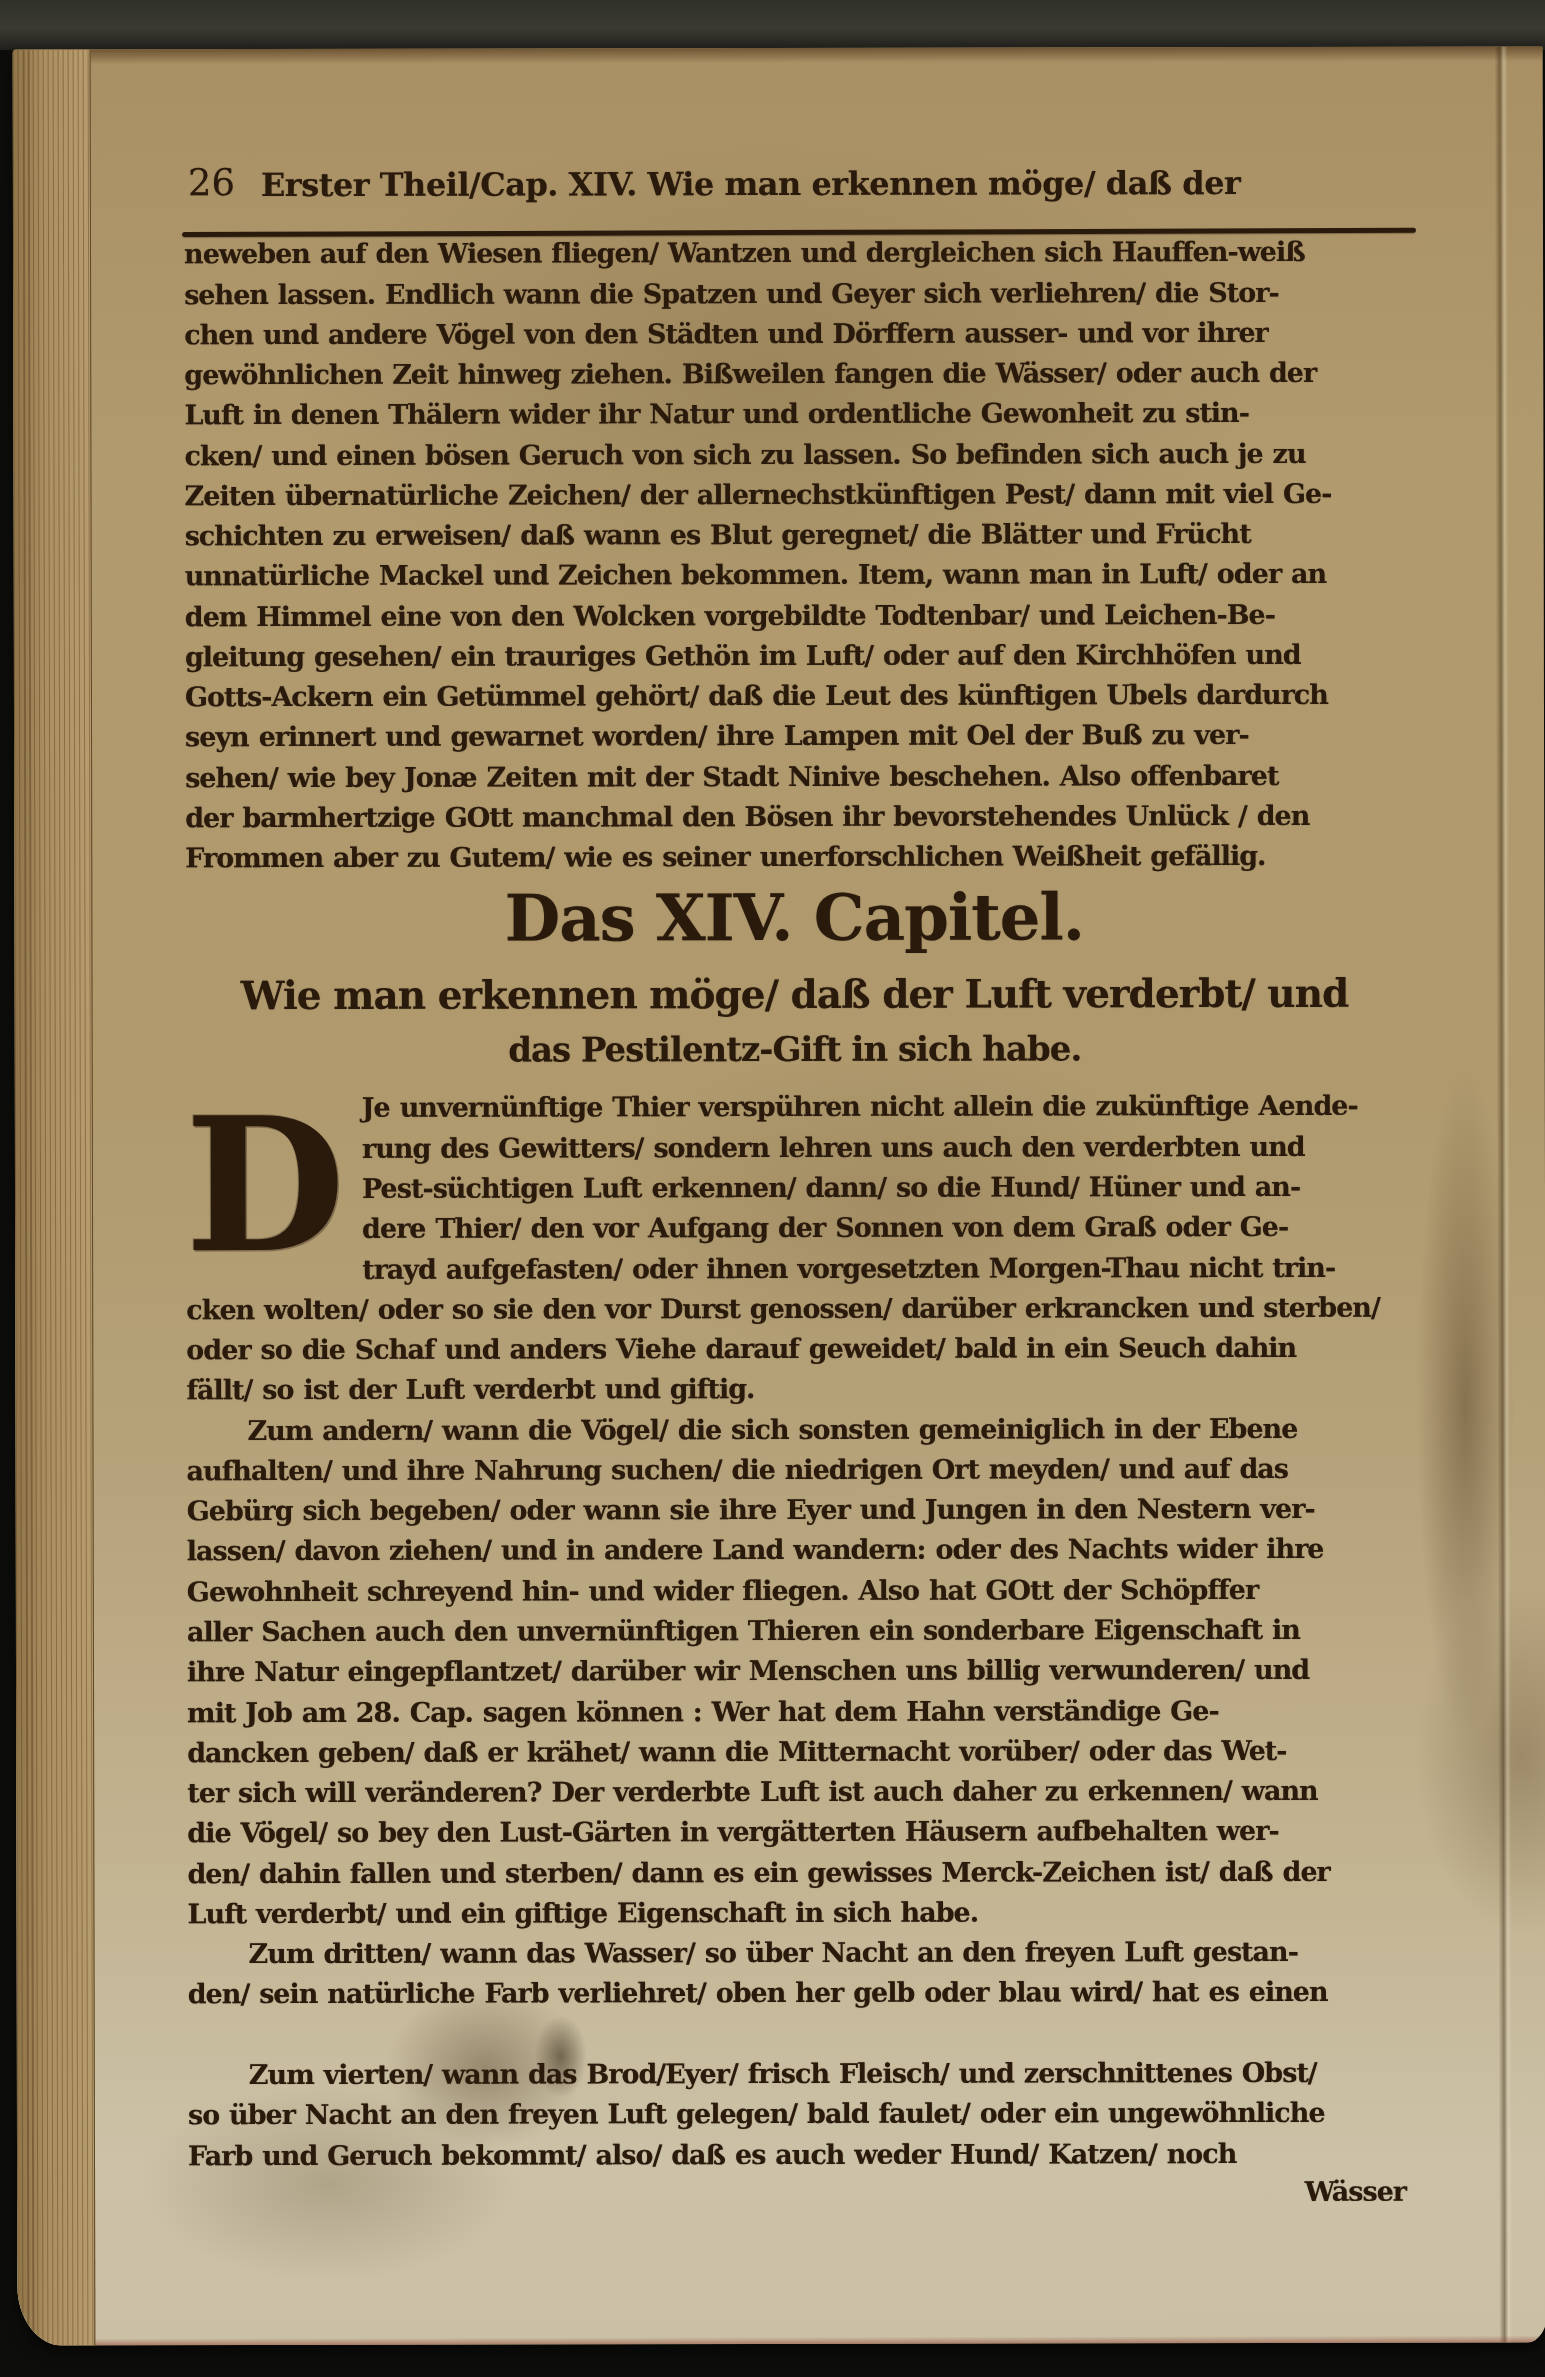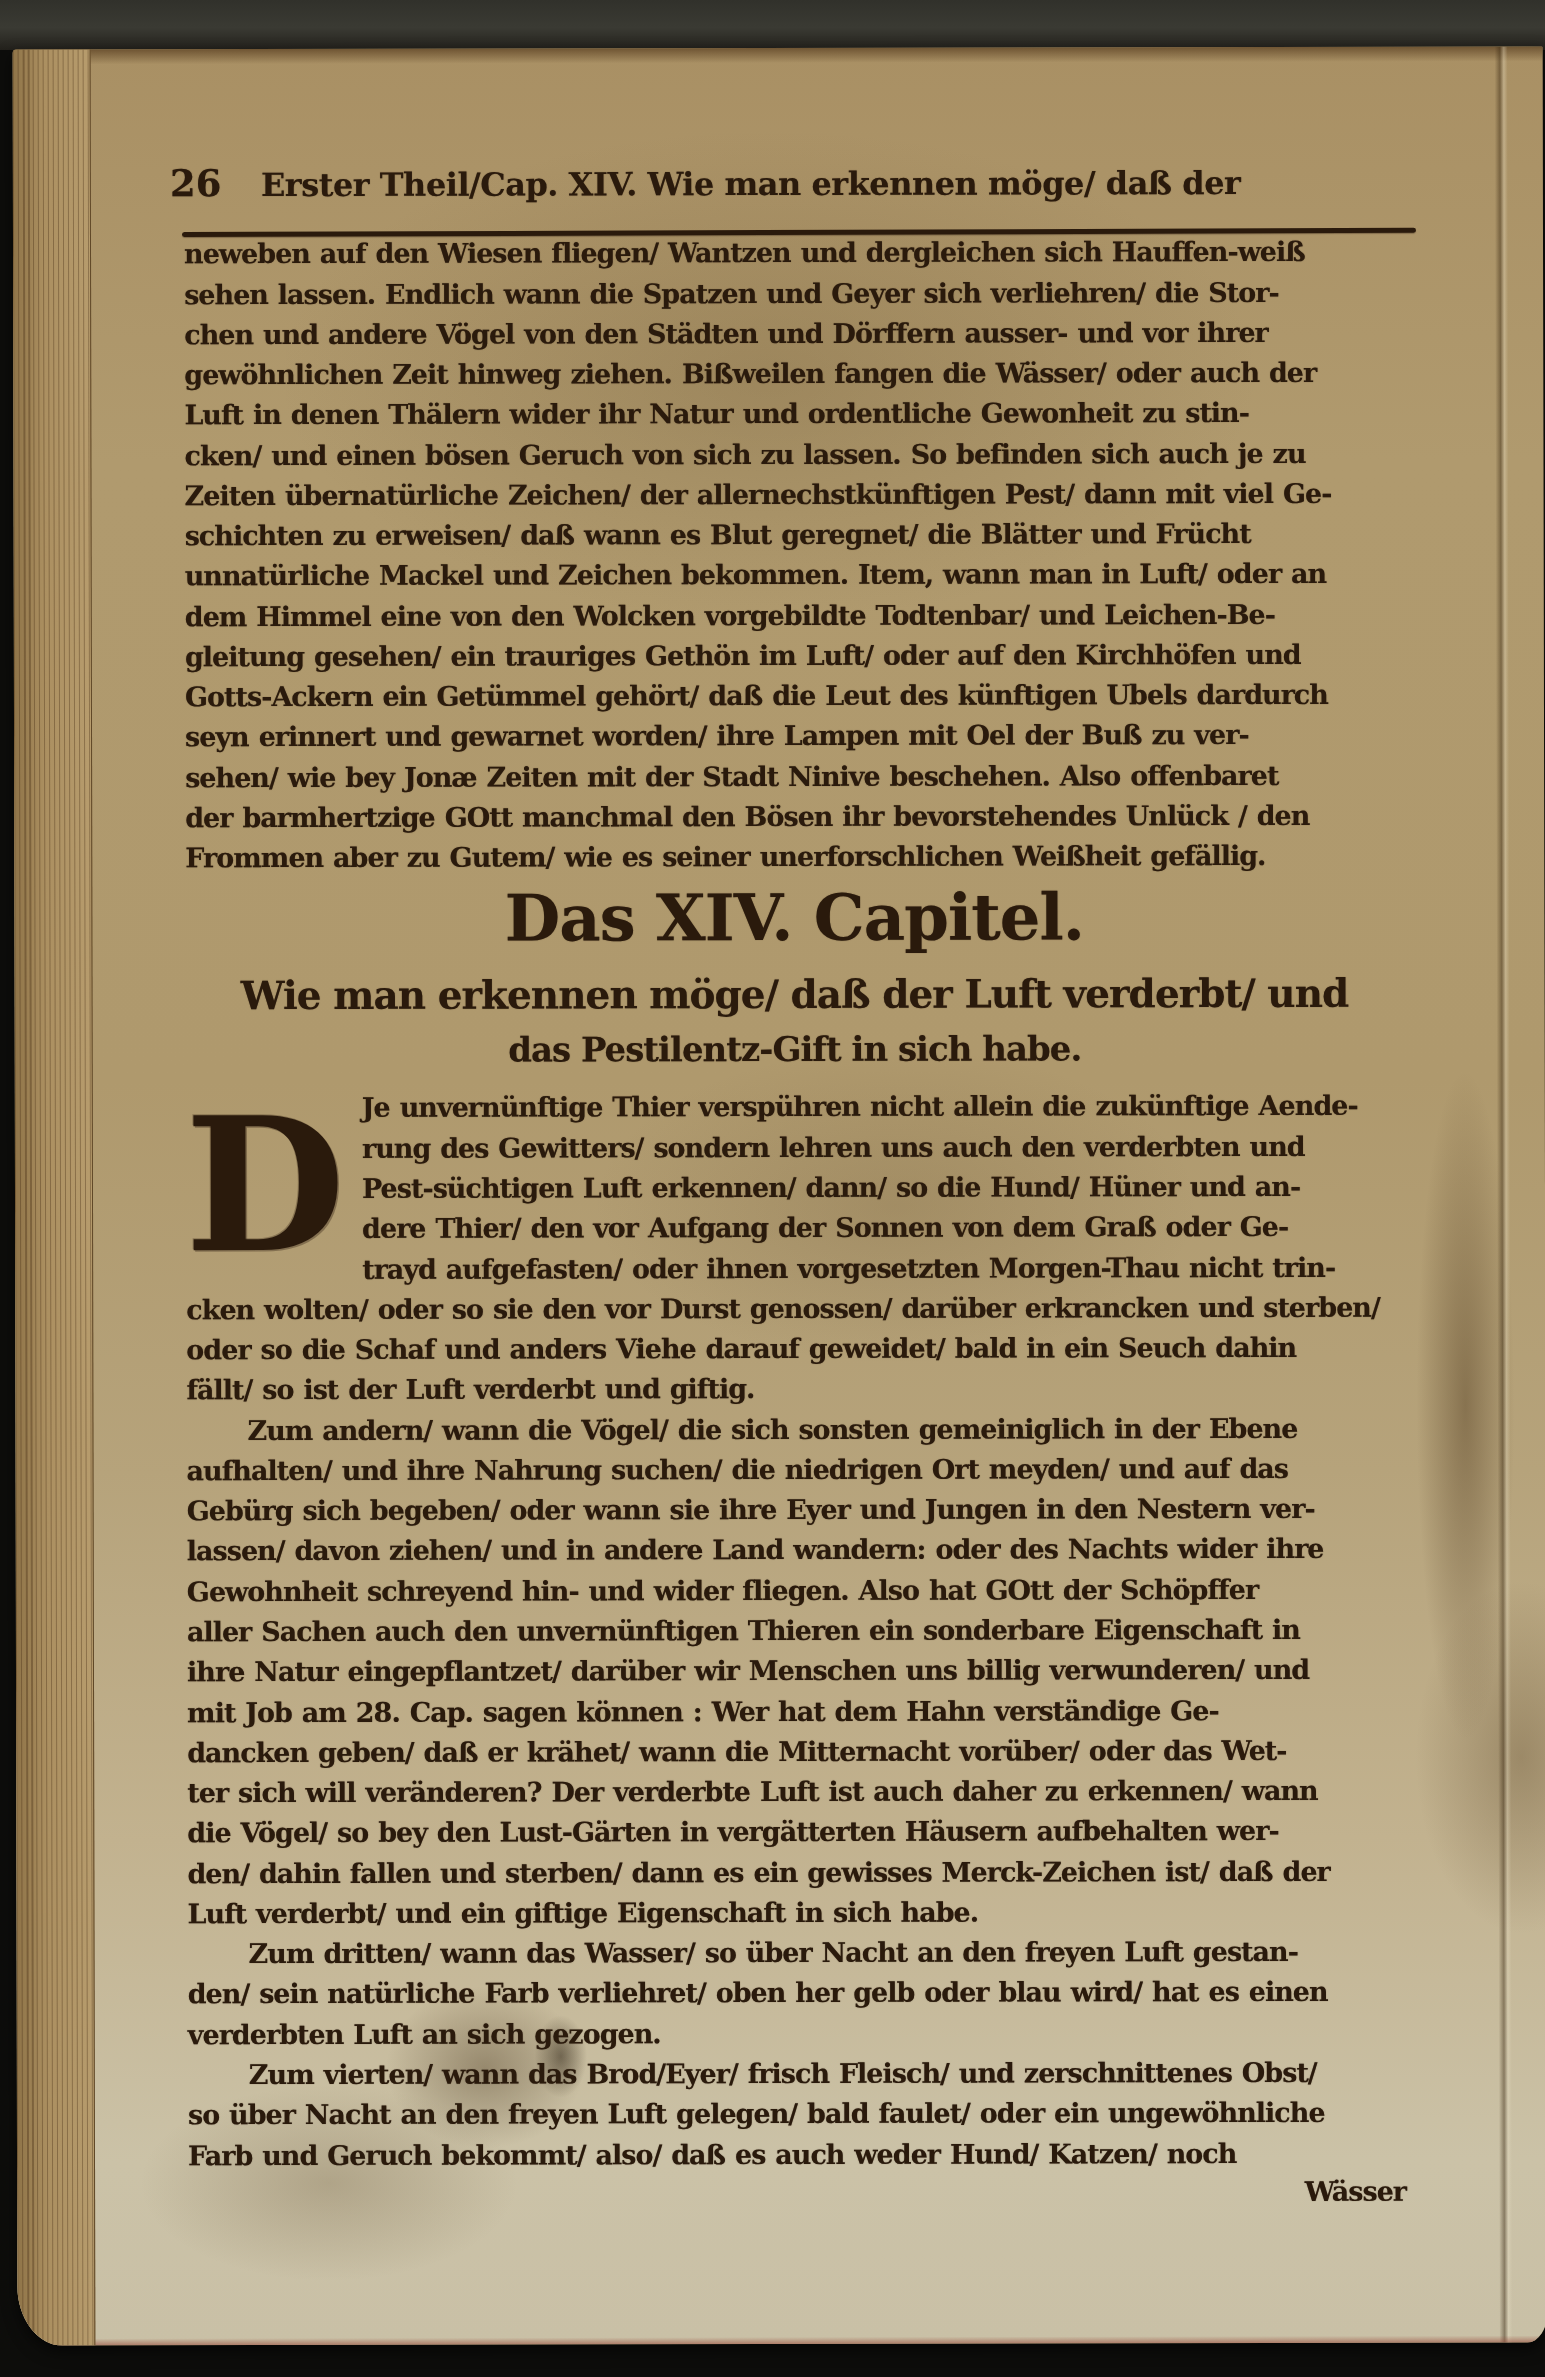--- a/index.html
+++ b/index.html
@@ -60,21 +60,21 @@
   
   .ink{color:#2a1a0c;text-shadow:0 0 1px rgba(43,27,14,.55);}
   .tl{
     position:absolute;white-space:nowrap;
     font-weight:700;font-size:27px;line-height:40px;
     letter-spacing:-1px;word-spacing:1.5px;
   }
   .lx{left:171px}
   .li{left:347px}
   .lp{left:232px}
-  .pagenum{position:absolute;left:157px;top:112px;font-weight:700;font-size:37px;letter-spacing:0;text-align:center;}
+  .pagenum{position:absolute;left:175px;top:112px;font-weight:400;font-size:37px;letter-spacing:0;text-align:center;}
   .runhead{position:absolute;left:248px;top:117px;font-weight:700;font-size:32px;letter-spacing:-0.5px;white-space:nowrap;}
   .rule{
     position:absolute;left:169px;top:182px;width:1234px;height:4.5px;
     background:#2a1a0c;border-radius:2.5px;transform:rotate(-0.08deg);
     box-shadow:0 1px 1px rgba(43,27,14,.35);
   }
   .chap-title{
     position:absolute;left:171px;top:832px;width:1218px;margin:0;
     text-align:center;font-weight:700;font-size:64px;line-height:76px;letter-spacing:-1px;white-space:nowrap;
   }
@@ -151,21 +151,20 @@
     <div class="tl lx ink" style="top:1603px">ihre Natur eingepflantzet/ darüber wir Menschen uns billig verwunderen/ und</div>
     <div class="tl lx ink" style="top:1644px">mit Job am 28. Cap. sagen können :  Wer hat dem Hahn verständige Ge-</div>
     <div class="tl lx ink" style="top:1684px">dancken geben/ daß er krähet/ wann die Mitternacht vorüber/ oder das Wet-</div>
     <div class="tl lx ink" style="top:1724px">ter sich will veränderen? Der verderbte Luft ist auch daher zu erkennen/ wann</div>
     <div class="tl lx ink" style="top:1764px">die Vögel/ so bey den Lust-Gärten in vergätterten Häusern aufbehalten wer-</div>
     <div class="tl lx ink" style="top:1805px">den/ dahin fallen und sterben/ dann es ein gewisses Merck-Zeichen ist/ daß der</div>
     <div class="tl lx ink" style="top:1845px">Luft verderbt/ und ein giftige Eigenschaft in sich habe.</div>
 
     <div class="tl lp ink" style="top:1885px">Zum dritten/ wann das Wasser/ so über Nacht an den freyen Luft gestan-</div>
     <div class="tl lx ink" style="top:1925px">den/ sein natürliche Farb verliehret/ oben her gelb oder blau wird/ hat es einen</div>
-    <div class="tl lx ink" style="top:1966px">verderbten Luft an sich gezogen.</div>
 
     <div class="tl lp ink" style="top:2006px">Zum vierten/ wann das Brod/Eyer/ frisch Fleisch/ und zerschnittenes Obst/</div>
     <div class="tl lx ink" style="top:2046px">so über Nacht an den freyen Luft gelegen/ bald faulet/ oder ein ungewöhnliche</div>
     <div class="tl lx ink" style="top:2087px">Farb und Geruch  bekommt/ also/ daß es auch weder Hund/ Katzen/ noch</div>
 
     <div class="catchword ink">Wässer</div>
   </div>
 
   <div class="fore-edge"></div>
 </div>

